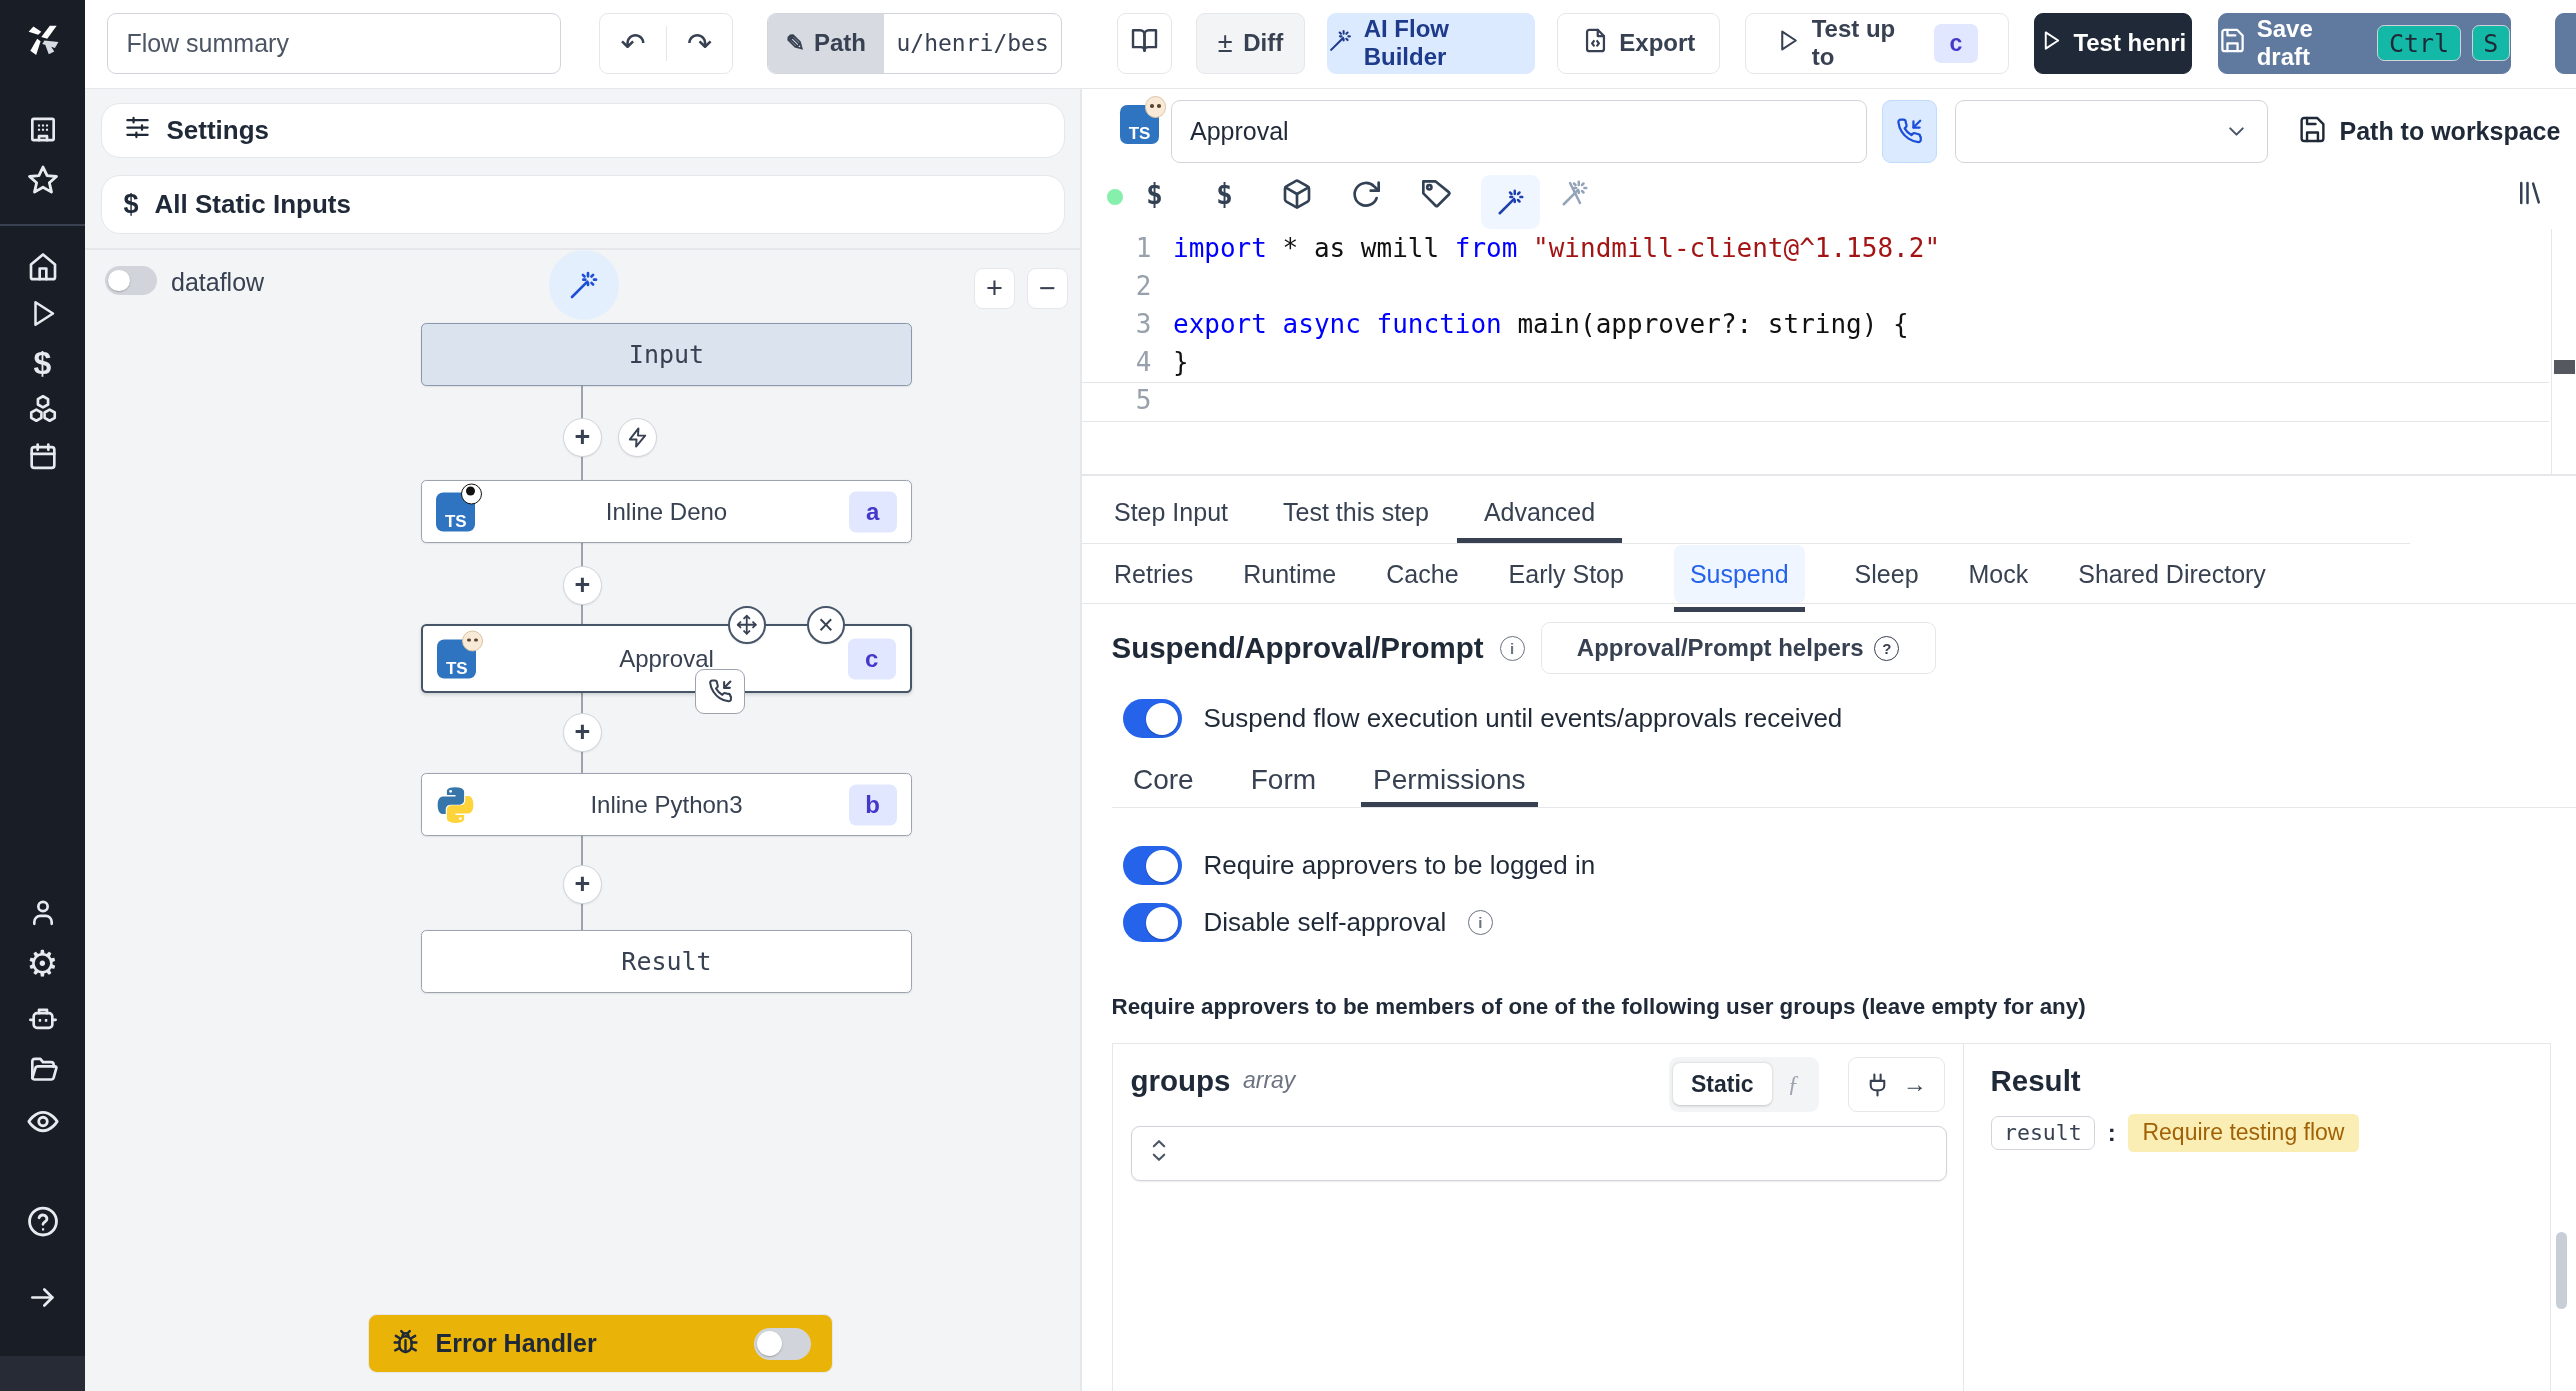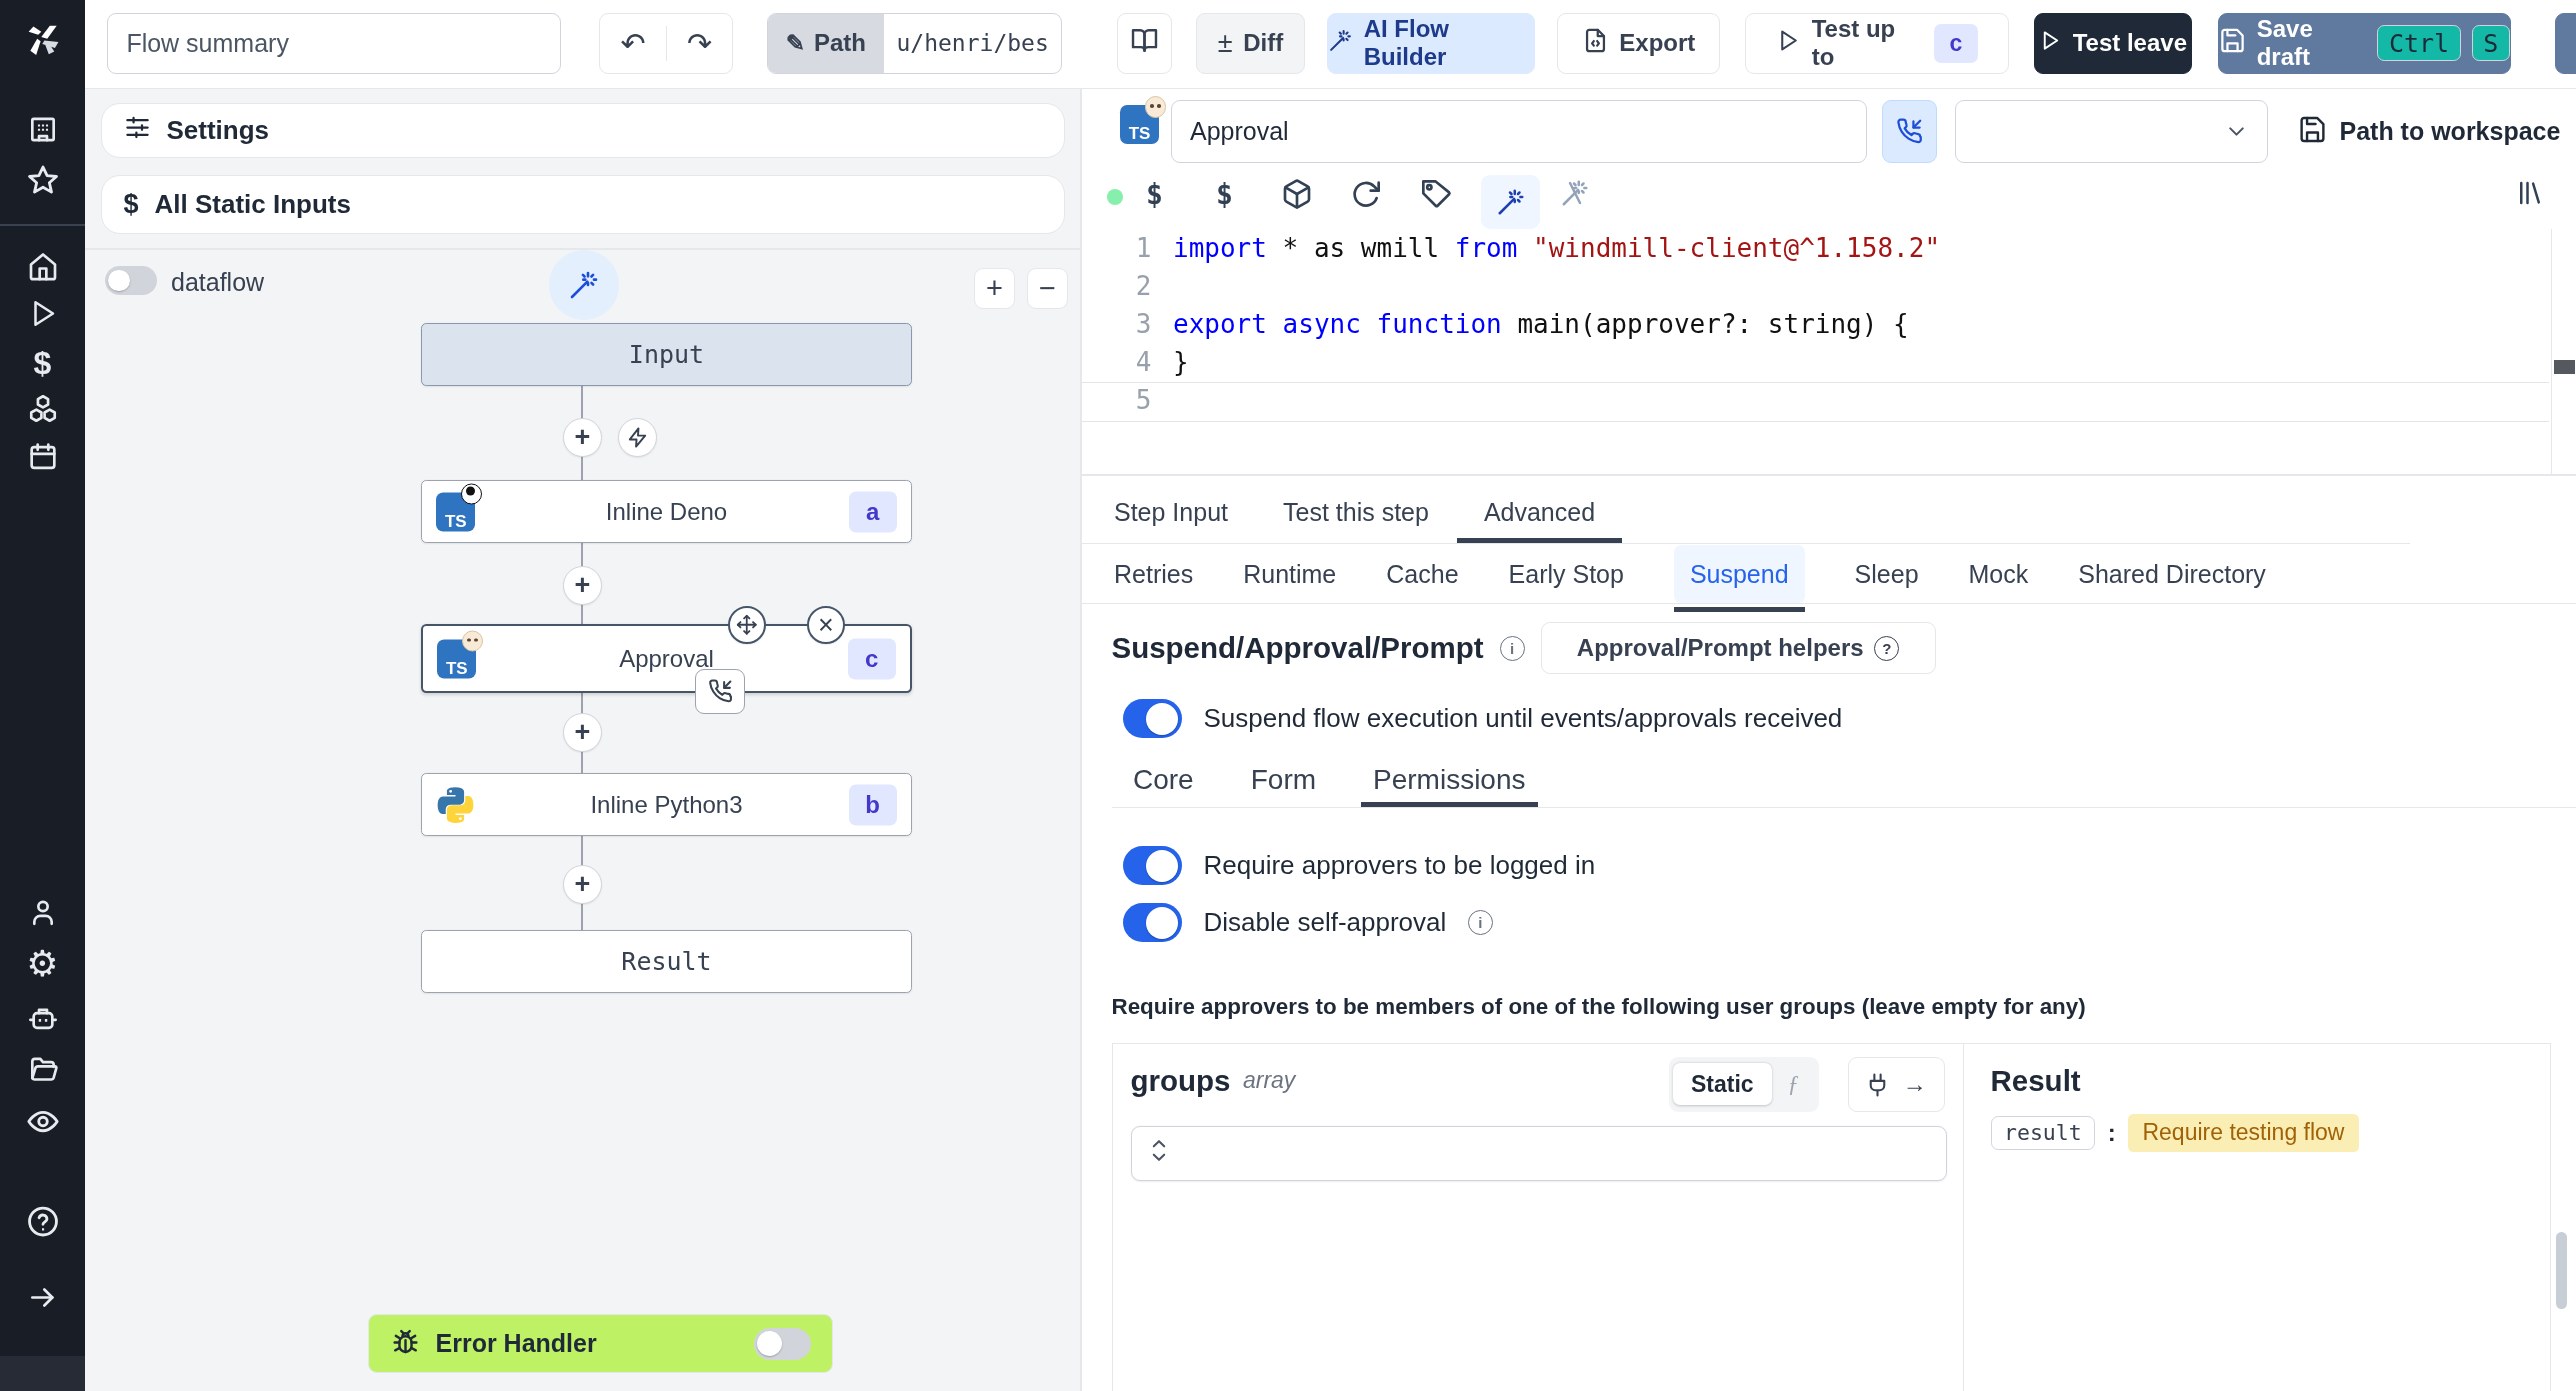--- a/index.html
+++ b/index.html
@@ -220,21 +220,21 @@
     </span>
     <span>Test up to</span>
     <span class="badge-c" style="width:45px;height:39px;margin-left:auto;font-size:23px">c</span>
   </div>
   <div class="btn" style="left:1949px;width:158px;background:var(--dark-button-bg);border-color:var(--dark-button-bg);color:#fff">
     <span>
       <svg class="ic" width="23" height="23" viewBox="0 0 24 24">
           <polygon points="6 3.5 19 12 6 20.5 6 3.5"></polygon>
         </svg>
     </span>
-    <span>Test leave</span>
+    <span>Test henri</span>
   </div>
   <div class="btn" style="left:2133px;width:293px;background:var(--save-draft-bg);border-color:var(--save-draft-bg);color:#fff">
     <span>
       <svg class="ic" width="27" height="27" viewBox="0 0 24 24">
           <path d="M19 21.5H5a2 2 0 0 1-2-2v-15a2 2 0 0 1 2-2h11l5 5v12a2 2 0 0 1-2 2z"></path>
           <path d="M16.5 21.5v-7h-9v7M7.5 2.5v5h7"></path>
         </svg>
     </span>
     <span>Save draft</span>
     <span class="kbd">Ctrl</span>
@@ -352,21 +352,21 @@
   </div>
 
   <div class="circ" style="left:478px;top:776px">
     <span style="font-size:27px;font-weight:600">+</span>
   </div>
 
   <div class="node mono" style="top:841px;height:63px;font-size:25px">
     <span>Result</span>
   </div>
 
-  <div class="abs" style="left:283px;top:1225px;width:465px;height:59px;background:#bef264;border:1.8px solid var(--border);border-radius:9px;
+  <div class="abs" style="left:283px;top:1225px;width:465px;height:59px;background:#eab308;border:1.8px solid var(--border);border-radius:9px;
        display:flex;align-items:center;gap:16px;padding:0 21.5px">
     <span>
       <svg class="ic" width="29" height="29" viewBox="0 0 24 24">
           <path d="M8.5 2.5 10 4M15.5 2.5 14 4"></path>
           <path d="M9.5 6.8a2.5 2.5 0 0 1 5 0"></path>
           <rect x="7" y="6.8" width="10" height="13" rx="5"></rect>
           <path d="M12 10v9.8M7 12H3M7 16.5l-3.5 2M21 12h-4M20.5 18.5 17 16.5M7.3 8.5 4 6.5M16.7 8.5 20 6.5"></path>
         </svg>
     </span>
     <span style="font-size:25px;font-weight:700">Error Handler</span>

